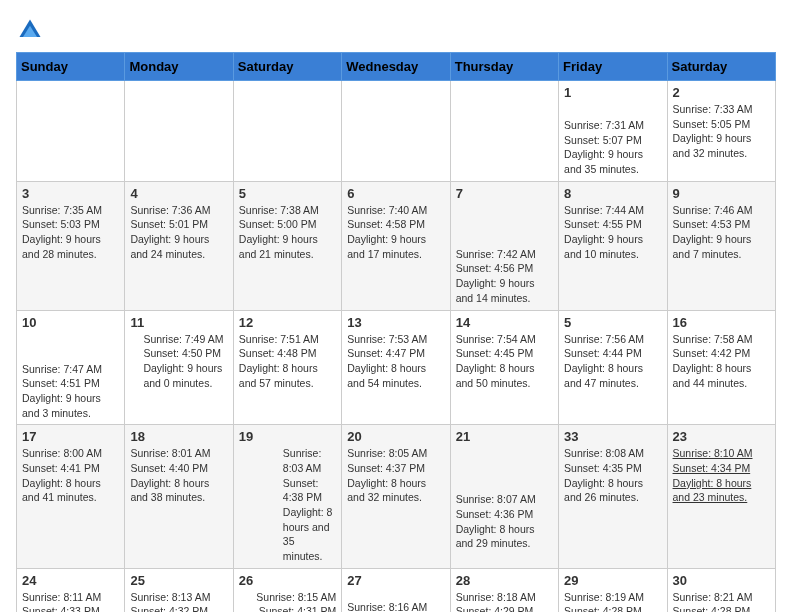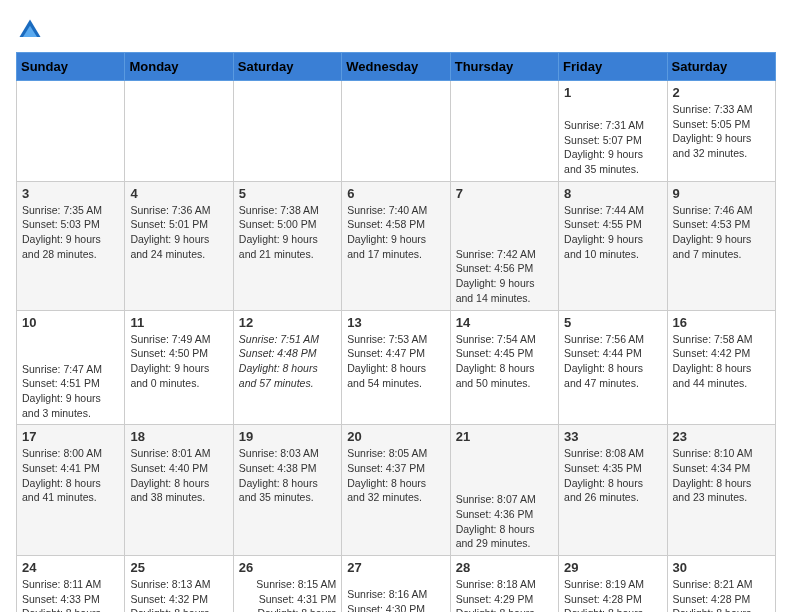--- a/index.html
+++ b/index.html
@@ -183,27 +183,27 @@
       </tr>
       <tr>
         <td>
           <span class="day-num">10</span>
           <div class="day-info" style="white-space: pre-line; margin-top: 32px;">Sunrise: 7:47 AM
 Sunset: 4:51 PM
 Daylight: 9 hours and 3 minutes.</div>
         </td>
         <td>
           <span class="day-num">11</span>
-          <div class="day-info" style="white-space: pre-line;">Sunrise: 7:49 AM
+          <div class="day-info" style="white-space: pre-line; margin-left: 13px;">Sunrise: 7:49 AM
 Sunset: 4:50 PM
 Daylight: 9 hours and 0 minutes.</div>
         </td>
         <td>
           <span class="day-num">12</span>
-          <div class="day-info" style="white-space: pre-line; font-style: italic;">Sunrise: 7:51 AM
+          <div class="day-info" style="white-space: pre-line;">Sunrise: 7:51 AM
 Sunset: 4:48 PM
 Daylight: 8 hours and 57 minutes.</div>
         </td>
         <td>
           <span class="day-num">13</span>
           <div class="day-info" style="white-space: pre-line;">Sunrise: 7:53 AM
 Sunset: 4:47 PM
 Daylight: 8 hours and 54 minutes.</div>
         </td>
         <td>
@@ -233,21 +233,21 @@
 Daylight: 8 hours and 41 minutes.</div>
         </td>
         <td>
           <span class="day-num">18</span>
           <div class="day-info" style="white-space: pre-line;">Sunrise: 8:01 AM
 Sunset: 4:40 PM
 Daylight: 8 hours and 38 minutes.</div>
         </td>
         <td>
           <span class="day-num">19</span>
-          <div class="day-info" style="white-space: pre-line;">Sunrise: 8:03 AM
+          <div class="day-info" style="white-space: pre-line; margin-left: 44px;">Sunrise: 8:03 AM
 Sunset: 4:38 PM
 Daylight: 8 hours and 35 minutes.</div>
         </td>
         <td>
           <span class="day-num">20</span>
           <div class="day-info" style="white-space: pre-line;">Sunrise: 8:05 AM
 Sunset: 4:37 PM
 Daylight: 8 hours and 32 minutes.</div>
         </td>
         <td>
@@ -257,21 +257,21 @@
 Daylight: 8 hours and 29 minutes.</div>
         </td>
         <td>
           <span class="day-num">33</span>
           <div class="day-info" style="white-space: pre-line;">Sunrise: 8:08 AM
 Sunset: 4:35 PM
 Daylight: 8 hours and 26 minutes.</div>
         </td>
         <td>
           <span class="day-num">23</span>
-          <div class="day-info" style="white-space: pre-line;">Sunrise: 8:10 AM
+          <div class="day-info" style="white-space: pre-line; text-decoration: underline;">Sunrise: 8:10 AM
 Sunset: 4:34 PM
 Daylight: 8 hours and 23 minutes.</div>
         </td>
       </tr>
       <tr>
         <td>
           <span class="day-num">24</span>
           <div class="day-info" style="white-space: pre-line;">Sunrise: 8:11 AM
 Sunset: 4:33 PM
 Daylight: 8 hours and 21 minutes.</div>

